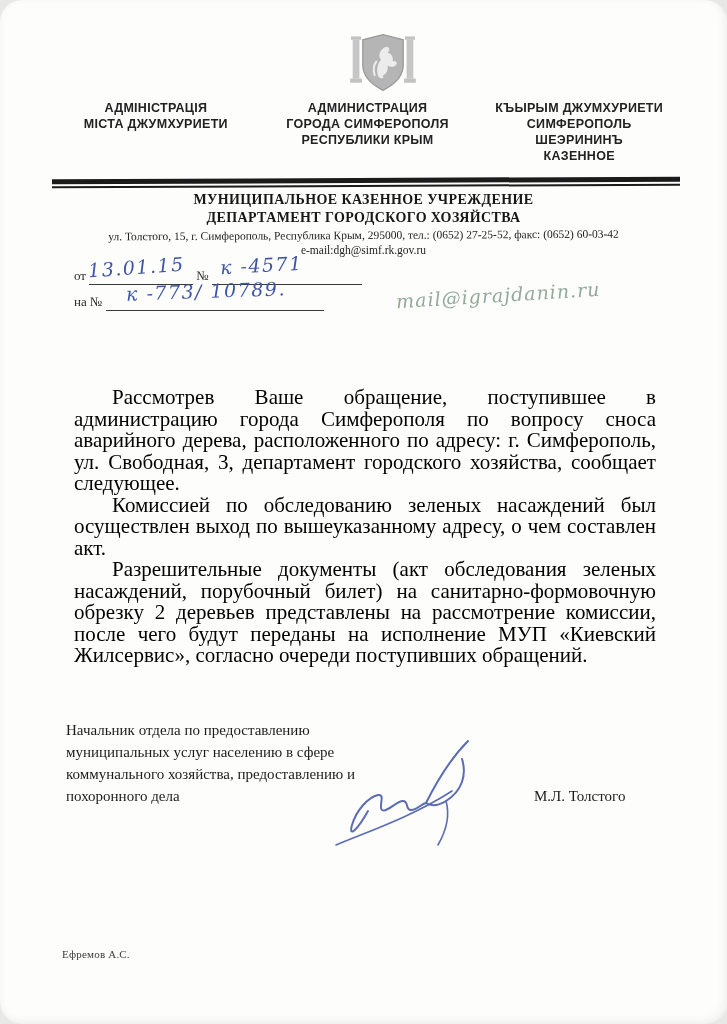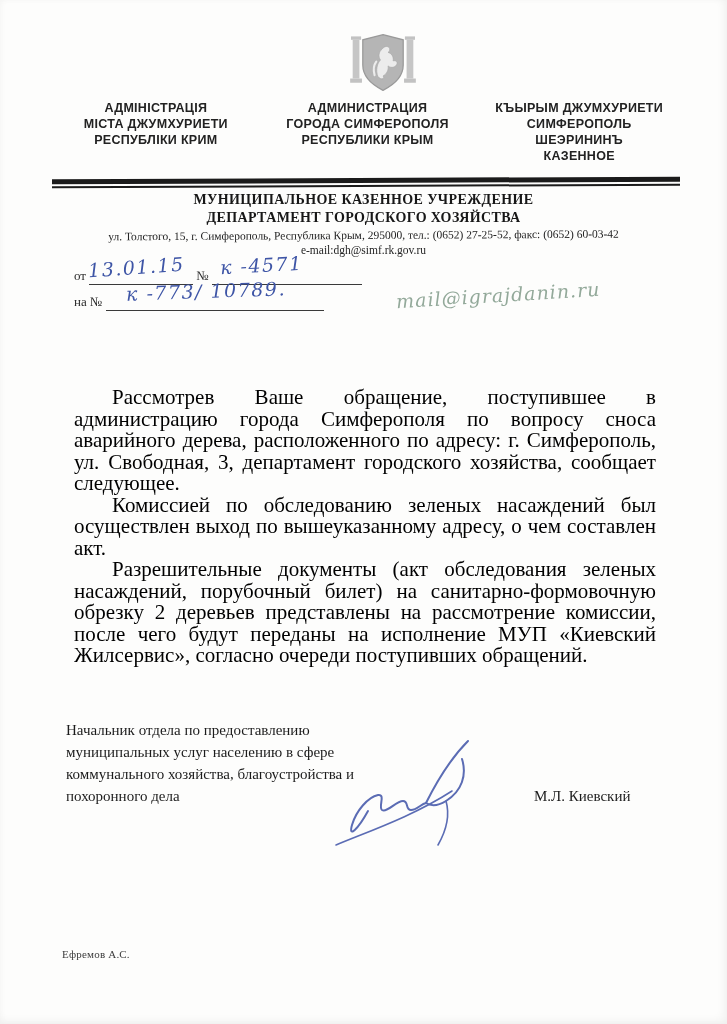--- a/index.html
+++ b/index.html
@@ -5,20 +5,21 @@
   html,body{margin:0;padding:0;background:#e8e8e6;}
   .page{
     position:relative;
     width:727px;height:1024px;
     margin:0 auto;
     background:#fdfdfc;
     overflow:hidden;
     font-family:"Liberation Serif", serif;
     color:#1f1f1f;
     box-shadow:inset -3px -3px 8px rgba(0,0,0,0.05), inset 2px 0 6px rgba(0,0,0,0.02);
+    border-radius:22px;
   }
   
   .emblem{position:absolute;left:340px;top:28px;width:86px;height:64px;}
   
   .letterhead{
     position:absolute;top:100px;left:50px;width:635px;
     display:flex;justify-content:space-between;
     font-family:"Liberation Sans", sans-serif;
     font-weight:bold;font-size:12.5px;line-height:16px;
     text-align:center;color:#222;
@@ -88,21 +89,20 @@
     <path d="M50 8 L74 14 L74 44 C74 58 64 67 50 74 C36 67 26 58 26 44 L26 14 Z" fill="#b5b5b5" stroke="#999" stroke-width="1.5"></path>
 
     <path d="M44 58 C41 50 43 42 47 38 C44 34 45 28 49 25 C51 22 55 21 57 23 C59 25 58 28 56 29 C60 30 63 34 62 39 C66 38 68 41 66 44 C63 48 58 47 56 45 C57 50 54 55 50 57 C52 59 50 61 47 60 Z" fill="#ececec" stroke="#a9a9a9" stroke-width="0.8"></path>
     <path d="M40 56 C38 49 39 44 42 40" fill="none" stroke="#ececec" stroke-width="2.5" stroke-linecap="round"></path>
   </svg>
 
   <div class="letterhead">
     <div class="col">
       <div>АДМІНІСТРАЦІЯ</div>
       <div>МІСТА ДЖУМХУРИЕТИ</div>
-      <div>РЕСПУБЛІКИ КРИМ</div>
     </div>
     <div class="col">
       <div>АДМИНИСТРАЦИЯ</div>
       <div>ГОРОДА СИМФЕРОПОЛЯ</div>
       <div>РЕСПУБЛИКИ КРЫМ</div>
     </div>
     <div class="col">
       <div>КЪЫРЫМ ДЖУМХУРИЕТИ</div>
       <div>СИМФЕРОПОЛЬ</div>
       <div>ШЕЭРИНИНЪ</div>
@@ -140,30 +140,30 @@
   <div class="body">
     <p>Рассмотрев Ваше обращение, поступившее в администрацию города Симферополя по вопросу сноса аварийного дерева, расположенного по адресу: г. Симферополь, ул. Свободная, 3, департамент городского хозяйства, сообщает следующее.</p>
     <p>Комиссией по обследованию зеленых насаждений был осуществлен выход по вышеуказанному адресу, о чем составлен акт.</p>
     <p>Разрешительные документы (акт обследования зеленых насаждений, порубочный билет) на санитарно-формовочную обрезку 2 деревьев представлены на рассмотрение комиссии, после чего будут переданы на исполнение МУП «Киевский Жилсервис», согласно очереди поступивших обращений.</p>
   </div>
 
   <div class="sig">
     <div class="title">
       <div>Начальник отдела по предоставлению</div>
       <div>муниципальных услуг населению в сфере</div>
-      <div>коммунального хозяйства, благоустройства и</div>
+      <div>коммунального хозяйства, предоставлению и</div>
       <div>похоронного дела</div>
     </div>
     <svg class="sig-svg" viewBox="0 0 165 120" aria-hidden="true">
       <g fill="none" stroke="#5b6cb4" stroke-width="2" stroke-linecap="round">
         <path d="M34 78 C 24 96, 14 106, 18 92 C 22 78, 34 64, 44 62 C 52 61, 44 74, 48 77 C 53 80, 62 68, 69 68 C 75 68, 71 77, 77 77 C 83 77, 87 71, 92 70"></path>
         <path d="M92 70 C 103 48, 118 24, 134 8"></path>
         <path d="M128 26 C 133 42, 128 58, 112 68 C 104 73, 98 74, 92 70"></path>
         <path d="M2 112 C 30 100, 78 84, 118 58" stroke-width="1.6"></path>
         <path d="M112 68 C 116 82, 112 98, 104 112" stroke-width="1.6"></path>
       </g>
     </svg>
-    <div class="name">М.Л. Киевский</div>
+    <div class="name">М.Л. Толстого</div>
   </div>
 
   <div class="footer">Ефремов А.С.</div>
 
 </div>
 
 </body></html>

